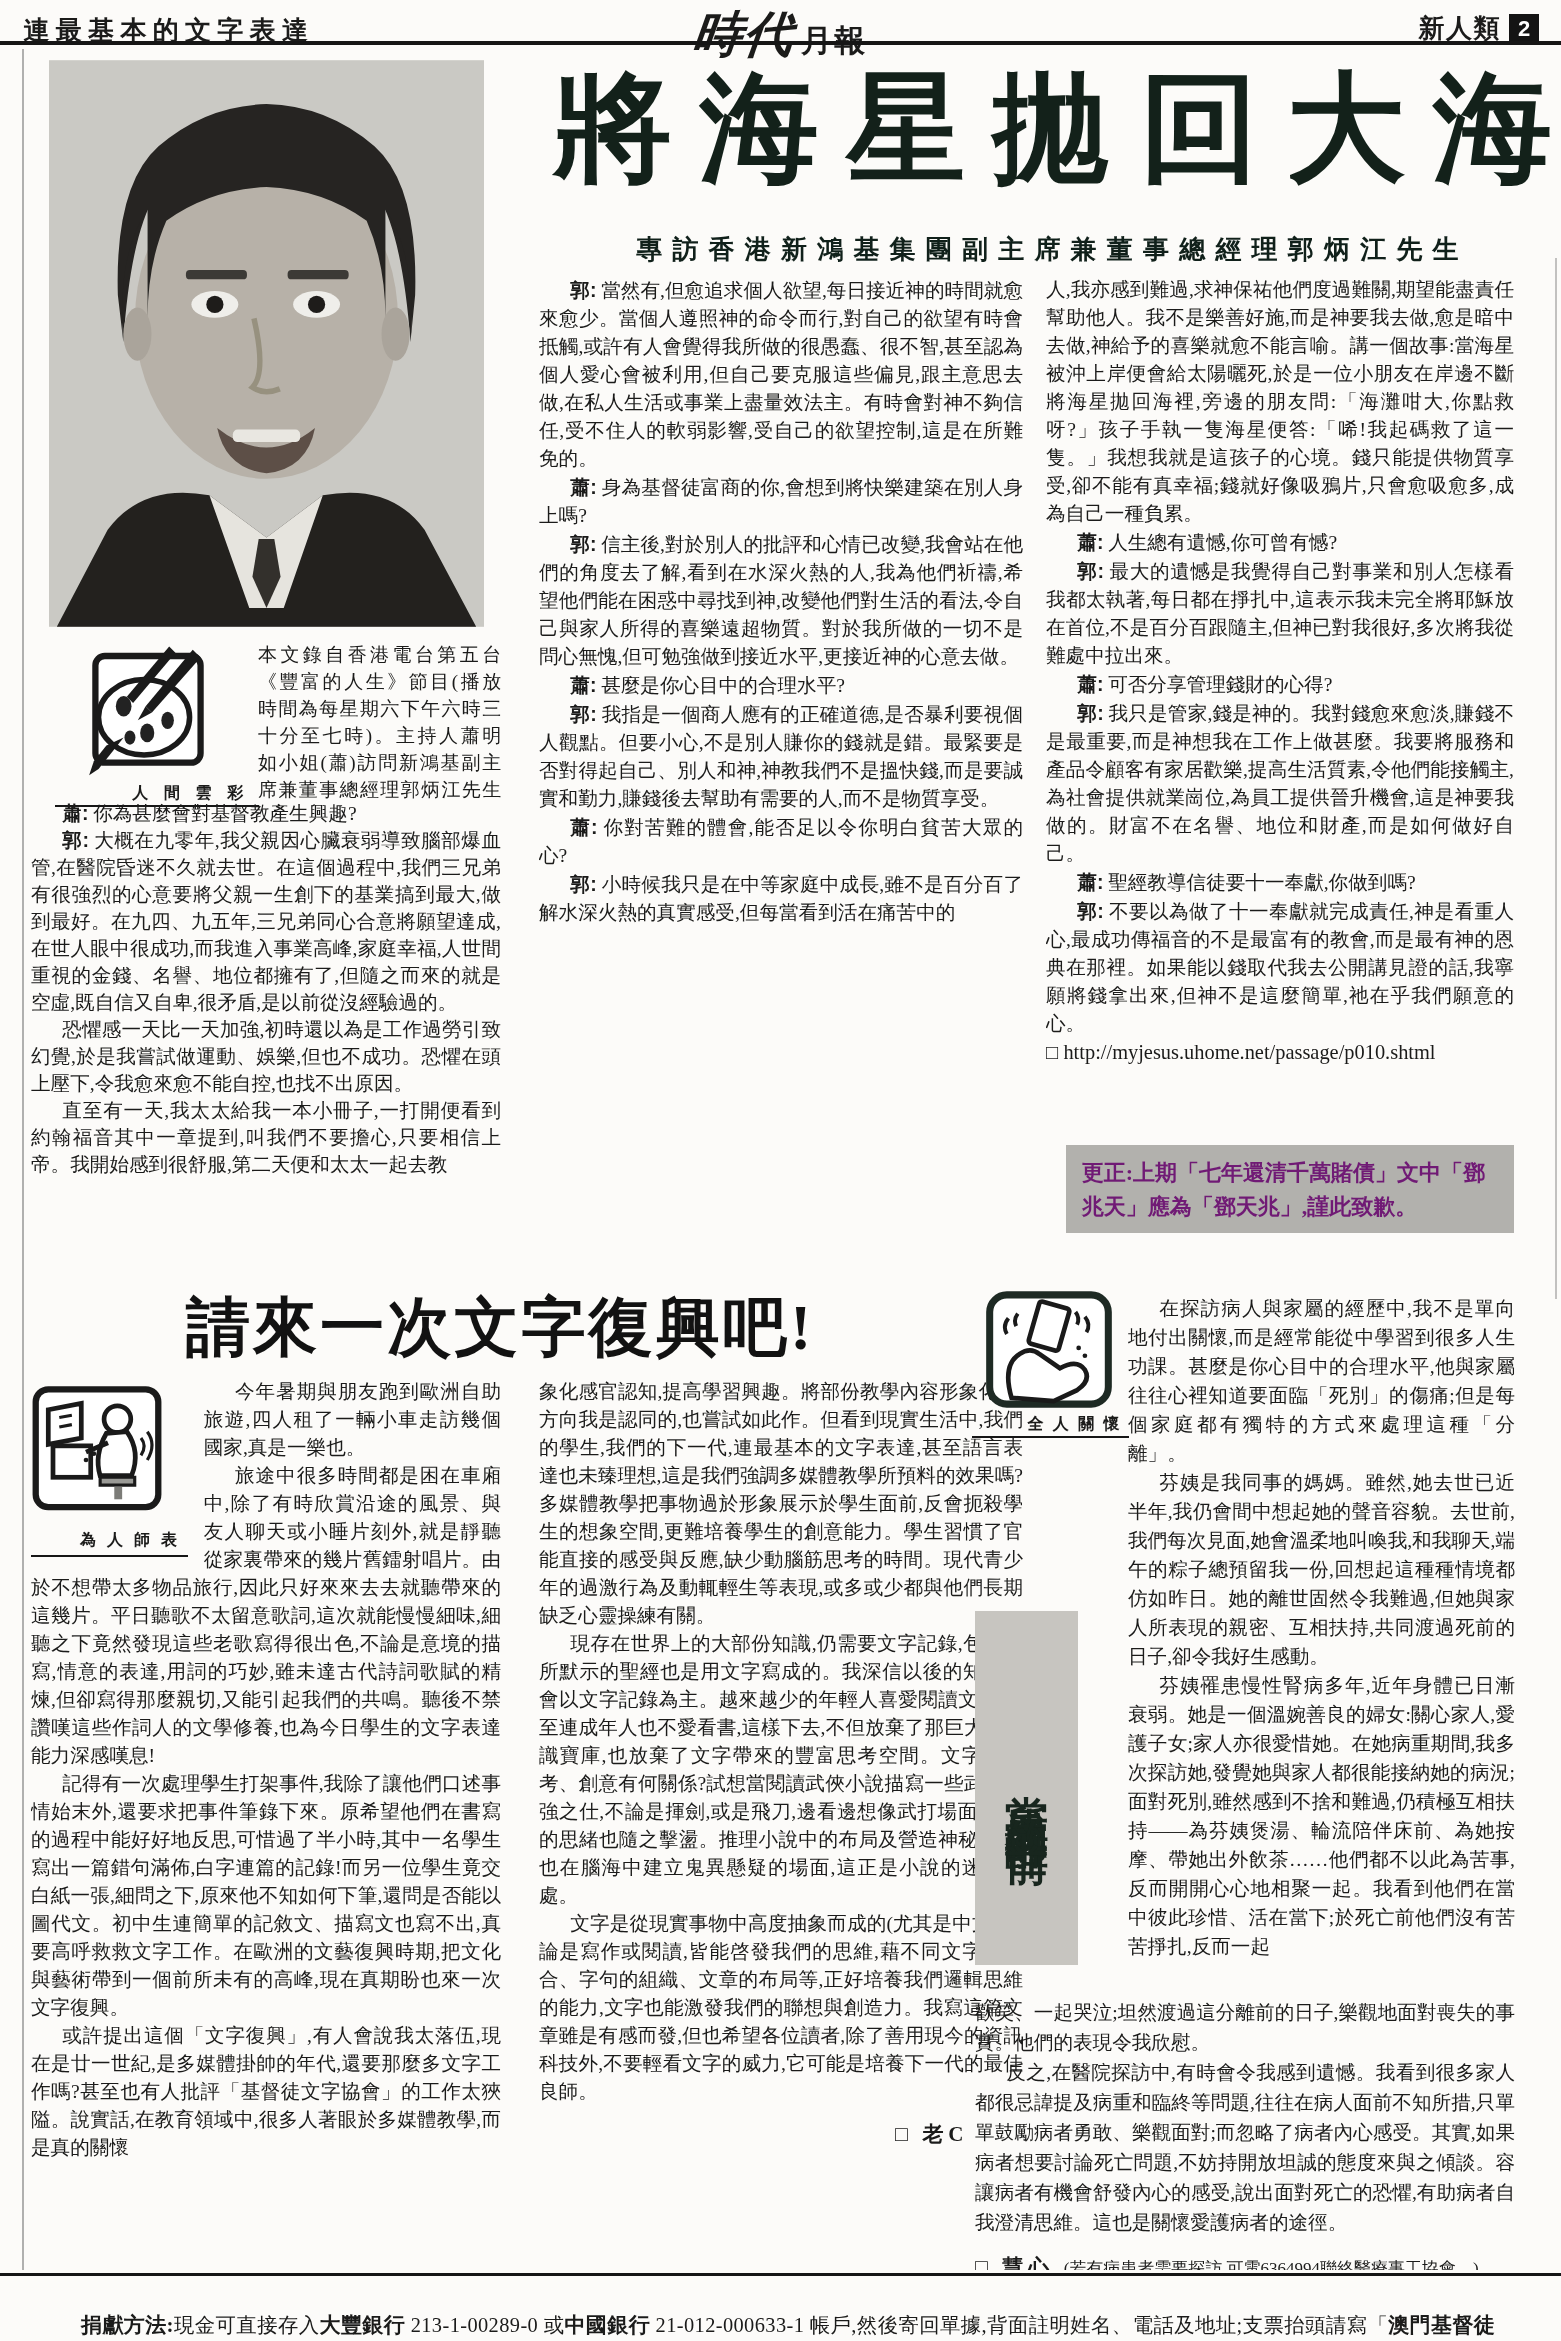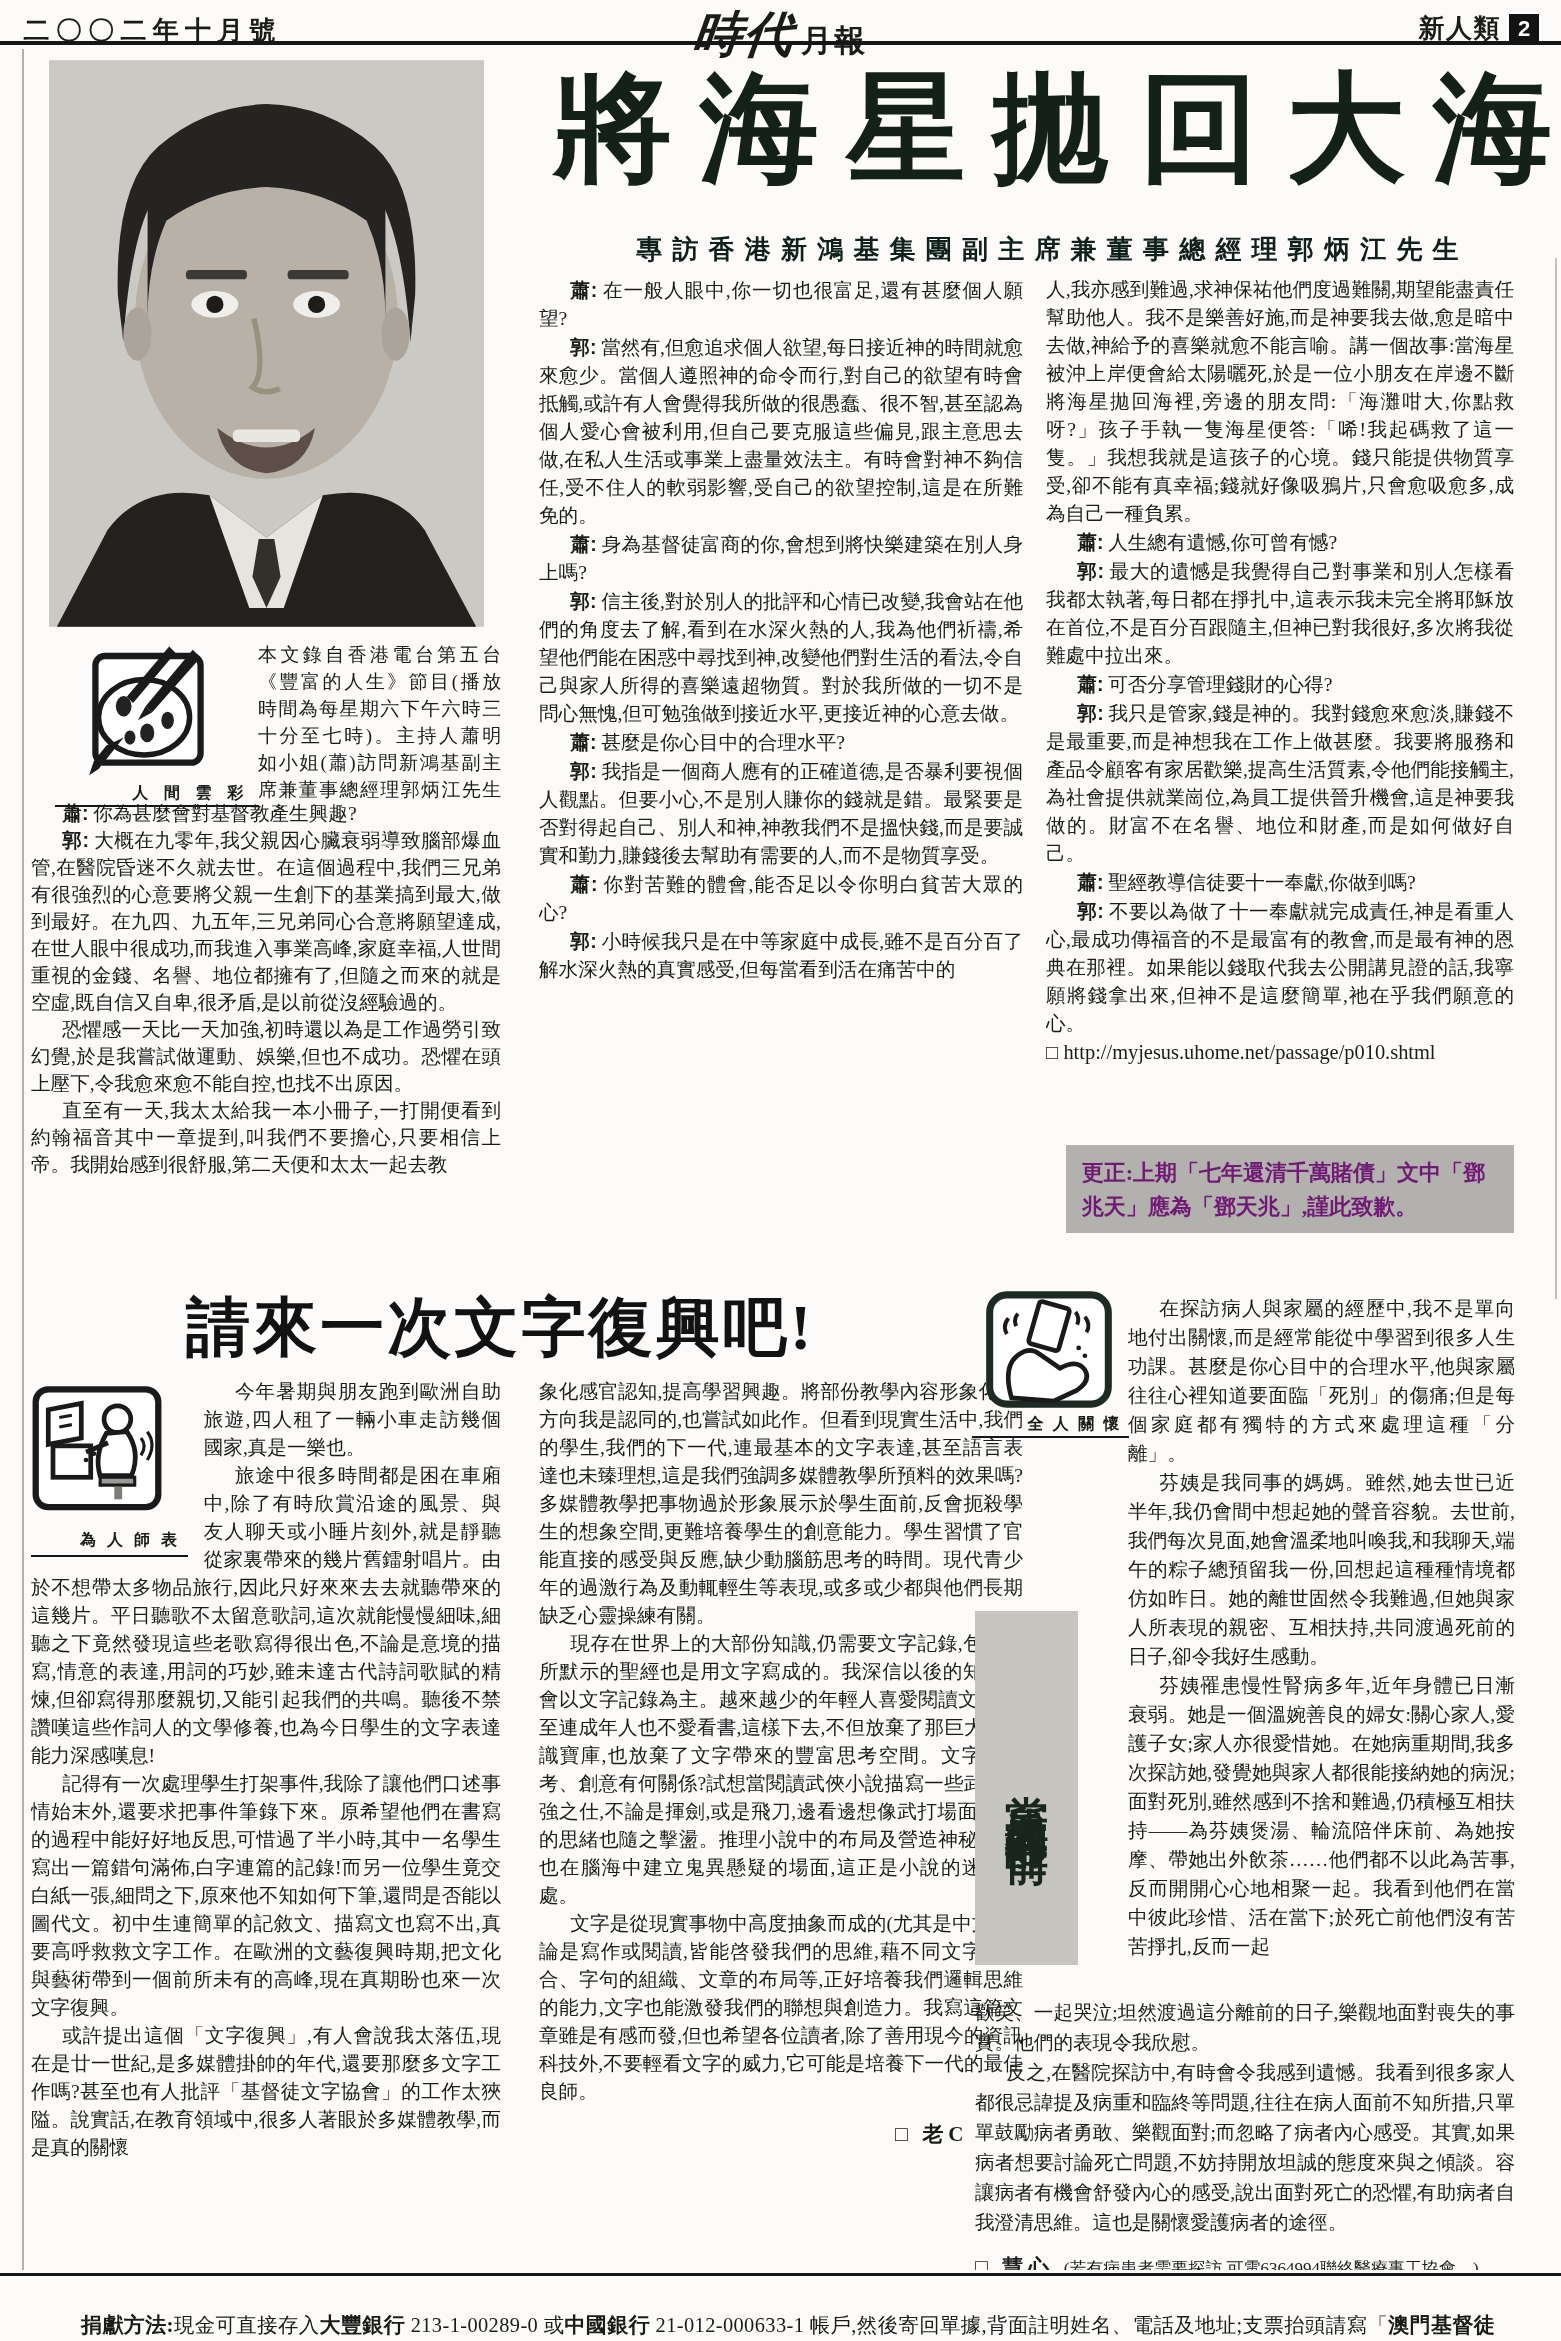--- a/index.html
+++ b/index.html
@@ -45,21 +45,21 @@
   .scanline{background:#555;opacity:.45;}
   #footer-text{left:81px;top:2291px;width:1433px;font-size:20.4px;letter-spacing:0.4px;}
   #footer-text b{font-size:21px;}
   svg{display:block;}
 </style>
 </head>
 <body>
 
 <div id="page">
 
-  <div class="abs" id="issue">二〇〇二年十月號</div>
+  <div class="abs" id="issue">連最基本的文字表達</div>
   <div class="abs" id="masthead">
     <span class="script">時代</span><span class="rest">月報</span>
   </div>
   <div class="abs" id="section-badge">
     <span class="sec">新人類</span>
     <span class="pg">2</span>
   </div>
   <div class="abs rule" style="left:0;top:41px;width:1561px;height:3.9px;"></div>
   <div class="abs scanline" style="left:22px;top:49px;width:2.3px;height:2221px;"></div>
   <div class="abs scanline" style="left:1555px;top:258px;width:2.3px;height:1041px;opacity:.35;"></div>
@@ -116,21 +116,20 @@
     </div>
   <div class="abs" id="subtitle">專訪香港新鴻基集團副主席兼董事總經理郭炳江先生</div>
 
   <div class="abs col" style="left:31px;top:800px;width:470px;height:479px;line-height:27px;">
       <p class="para"><b class="spk">蕭:</b>你為甚麼會對基督教產生興趣?</p>
       <p class="para"><b class="spk">郭:</b>大概在九零年,我父親因心臟衰弱導致腦部爆血管,在醫院昏迷不久就去世。在這個過程中,我們三兄弟有很強烈的心意要將父親一生創下的基業搞到最大,做到最好。在九四、九五年,三兄弟同心合意將願望達成,在世人眼中很成功,而我進入事業高峰,家庭幸福,人世間重視的金錢、名譽、地位都擁有了,但隨之而來的就是空虛,既自信又自卑,很矛盾,是以前從沒經驗過的。</p>
       <p class="para">恐懼感一天比一天加強,初時還以為是工作過勞引致幻覺,於是我嘗試做運動、娛樂,但也不成功。恐懼在頭上壓下,令我愈來愈不能自控,也找不出原因。</p>
       <p class="para">直至有一天,我太太給我一本小冊子,一打開便看到約翰福音其中一章提到,叫我們不要擔心,只要相信上帝。我開始感到很舒服,第二天便和太太一起去教</p>
     </div>
   <div class="abs col" style="left:539px;top:276px;width:484px;height:897px;">
-      <p class="para"><b class="spk">蕭:</b>在一般人眼中,你一切也很富足,還有甚麼個人願望?</p>
       <p class="para"><b class="spk">郭:</b>當然有,但愈追求個人欲望,每日接近神的時間就愈來愈少。當個人遵照神的命令而行,對自己的欲望有時會抵觸,或許有人會覺得我所做的很愚蠢、很不智,甚至認為個人愛心會被利用,但自己要克服這些偏見,跟主意思去做,在私人生活或事業上盡量效法主。有時會對神不夠信任,受不住人的軟弱影響,受自己的欲望控制,這是在所難免的。</p>
       <p class="para"><b class="spk">蕭:</b>身為基督徒富商的你,會想到將快樂建築在別人身上嗎?</p>
       <p class="para"><b class="spk">郭:</b>信主後,對於別人的批評和心情已改變,我會站在他們的角度去了解,看到在水深火熱的人,我為他們祈禱,希望他們能在困惑中尋找到神,改變他們對生活的看法,令自己與家人所得的喜樂遠超物質。對於我所做的一切不是問心無愧,但可勉強做到接近水平,更接近神的心意去做。</p>
       <p class="para"><b class="spk">蕭:</b>甚麼是你心目中的合理水平?</p>
       <p class="para"><b class="spk">郭:</b>我指是一個商人應有的正確道德,是否暴利要視個人觀點。但要小心,不是別人賺你的錢就是錯。最緊要是否對得起自己、別人和神,神教我們不是搵快錢,而是要誠實和勤力,賺錢後去幫助有需要的人,而不是物質享受。</p>
       <p class="para"><b class="spk">蕭:</b>你對苦難的體會,能否足以令你明白貧苦大眾的心?</p>
       <p class="para"><b class="spk">郭:</b>小時候我只是在中等家庭中成長,雖不是百分百了解水深火熱的真實感受,但每當看到活在痛苦中的</p>
     </div>
   <div class="abs col" style="left:1046px;top:276px;width:468px;height:861px;">
       <p class="para ni">人,我亦感到難過,求神保祐他們度過難關,期望能盡責任幫助他人。我不是樂善好施,而是神要我去做,愈是暗中去做,神給予的喜樂就愈不能言喻。講一個故事:當海星被沖上岸便會給太陽曬死,於是一位小朋友在岸邊不斷將海星拋回海裡,旁邊的朋友問:「海灘咁大,你點救呀?」孩子手執一隻海星便答:「唏!我起碼救了這一隻。」我想我就是這孩子的心境。錢只能提供物質享受,卻不能有真幸福;錢就好像吸鴉片,只會愈吸愈多,成為自己一種負累。</p>

